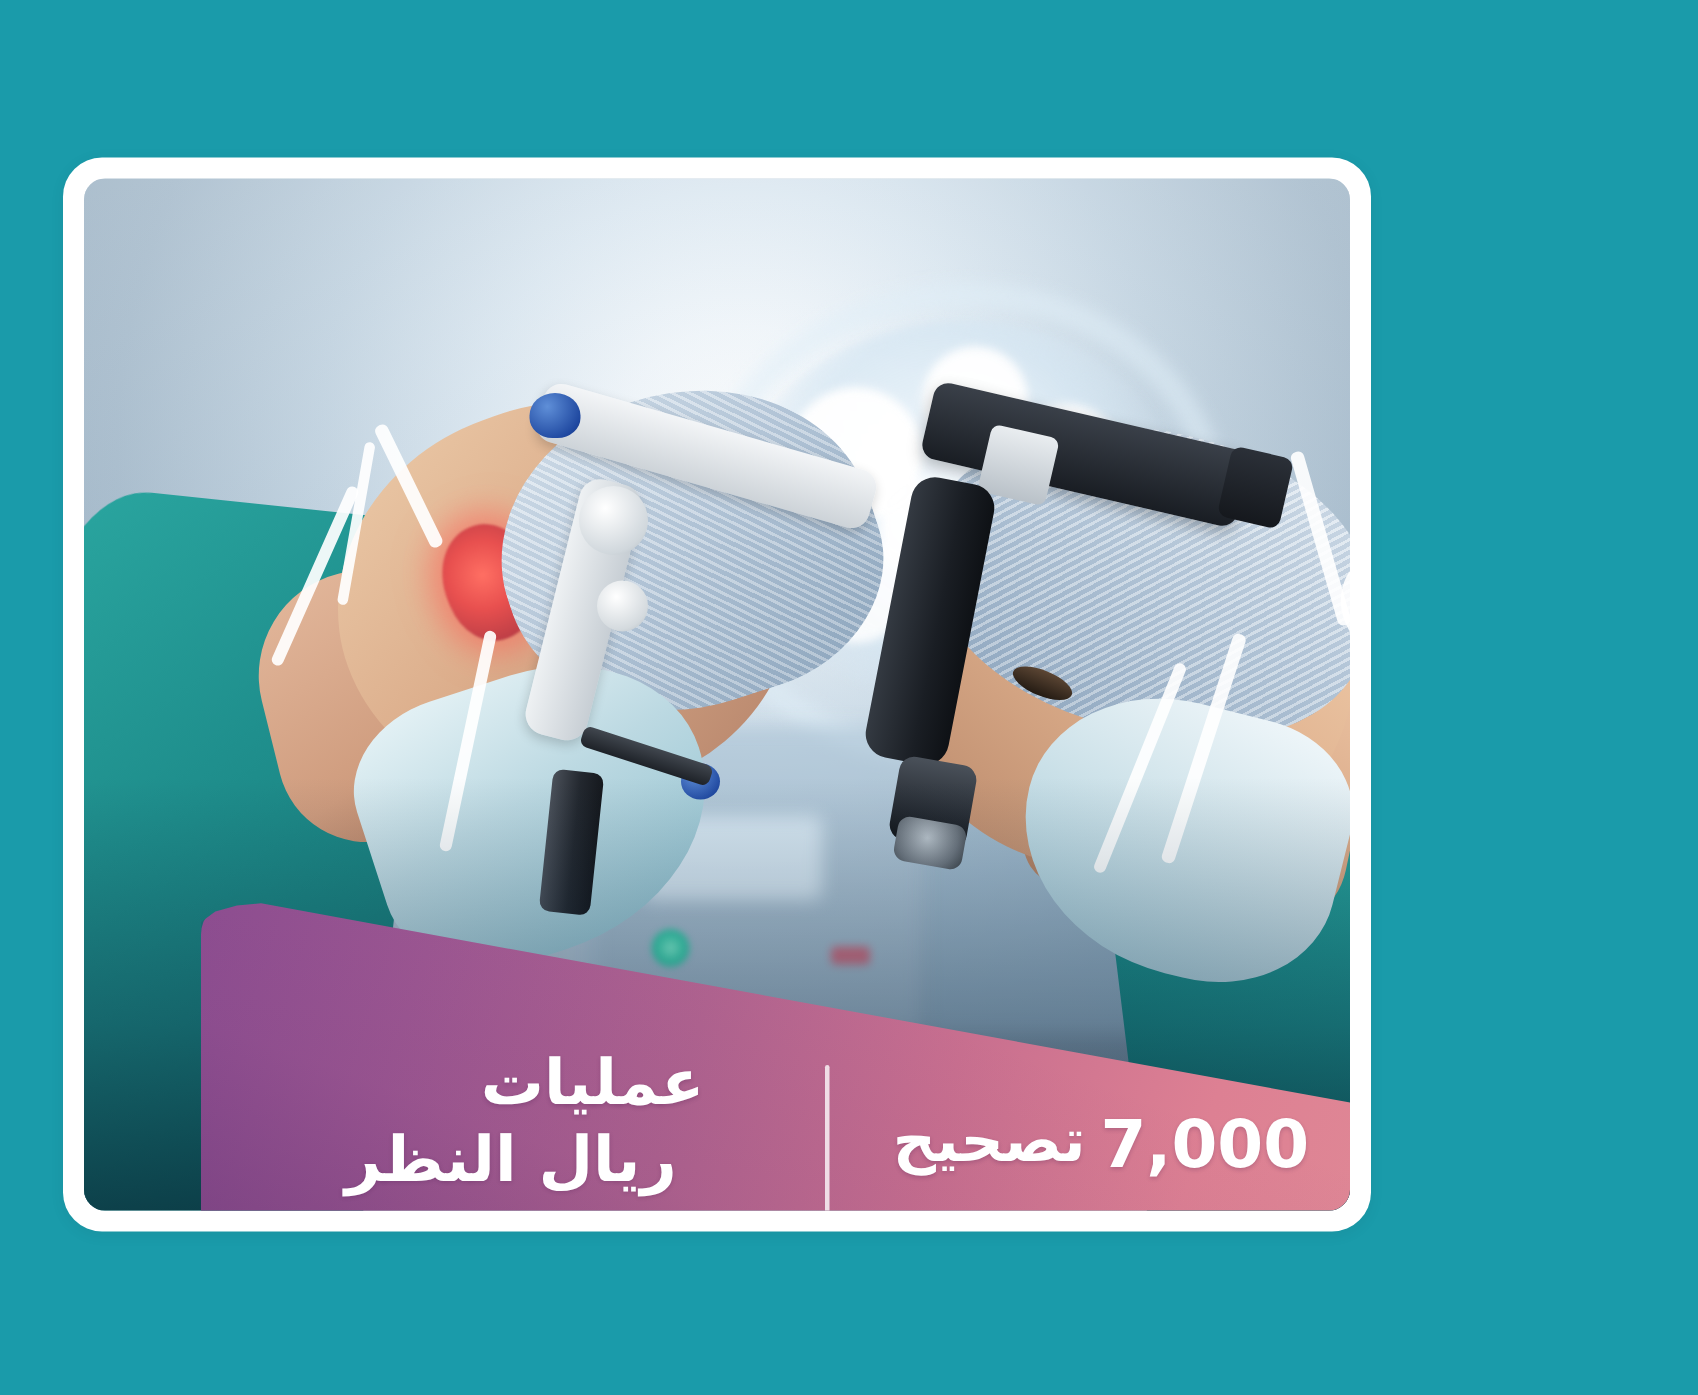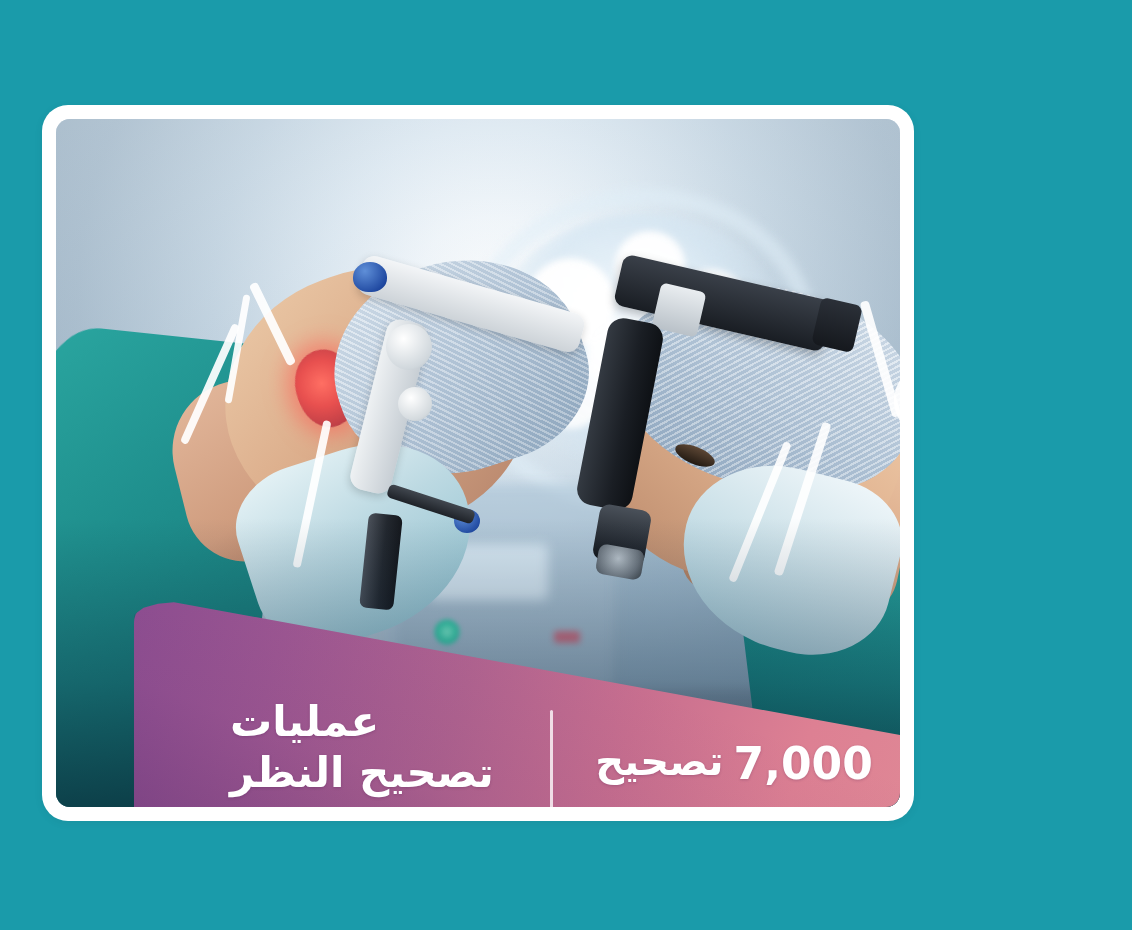--- a/index.html
+++ b/index.html
@@ -421,21 +421,21 @@
     width: 330px;
     text-align: left;
     color: #ffffff;
     font-size: 42px;
     line-height: 1.22;
     font-weight: 700;
     letter-spacing: 0px;
     text-shadow: 0 1px 3px rgba(60,20,70,0.22);
     direction: rtl;
   }
-  .headline .hl-1 { display: block; }
+  .headline .hl-1 { display: block; text-align: center; }
   .headline .hl-2 { display: block; }
 
   .divider {
     position: absolute;
     right: 381px;
     top: 109px;
     width: 3px;
     height: 144px;
     background: rgba(255,255,255,0.78);
     border-radius: 2px;
@@ -528,21 +528,21 @@
 
       <div class="photo-vignette"></div>
 
       <div class="promo-banner">
         <div class="promo-banner-shade"></div>
 
         <div class="promo-inner">
 
           <div class="headline">
             <span class="hl-1">عمليات</span>
-            <span class="hl-2">تصحيح النظر</span>
+            <span class="hl-2">ريال النظر</span>
           </div>
 
           <div class="divider"></div>
 
           <div class="price-block">
             <div class="price-row">
               <span class="price-amount">7,000</span><span class="price-currency">تصحيح</span>
             </div>
 
           </div>

